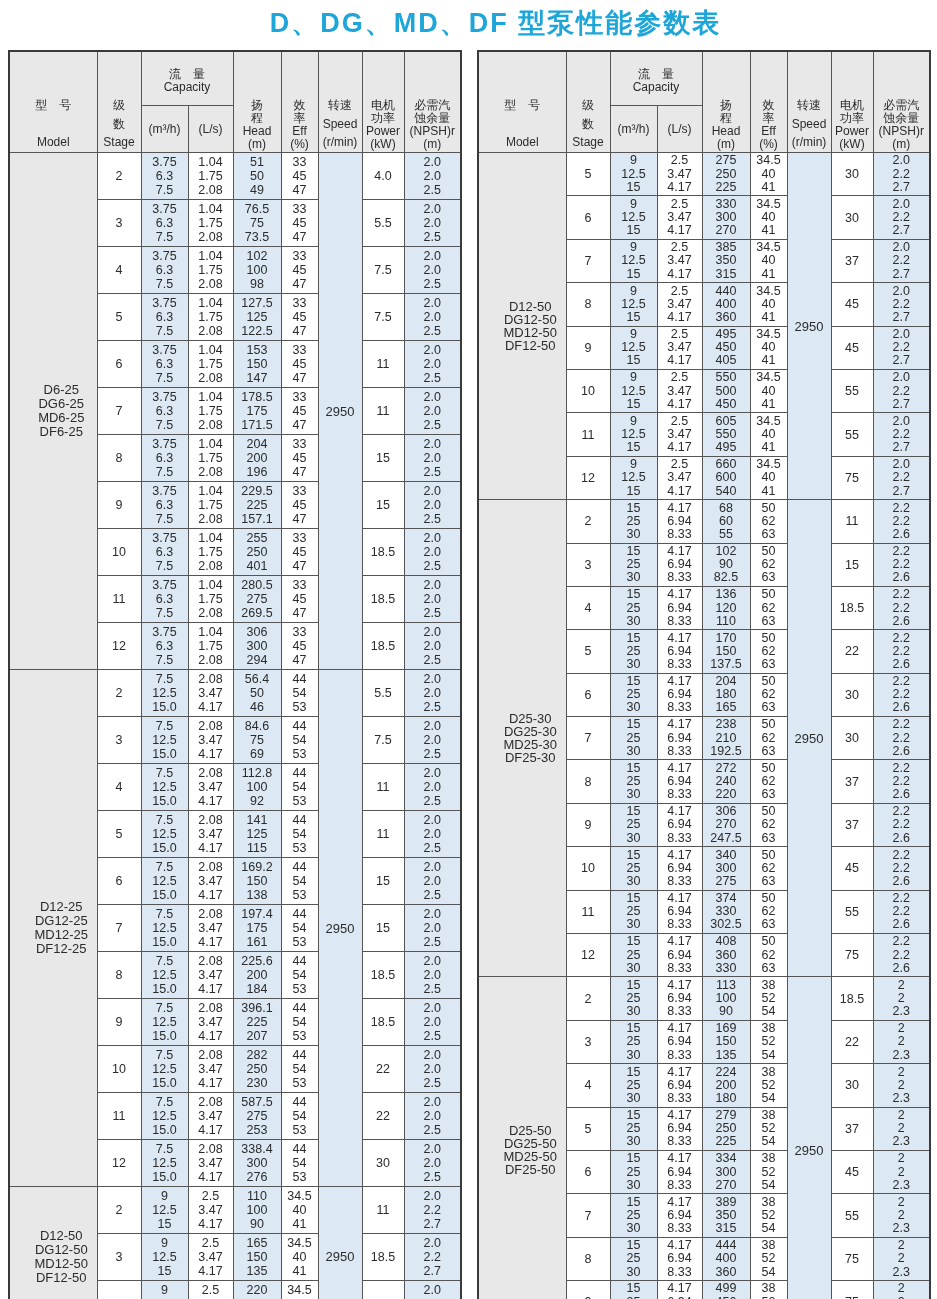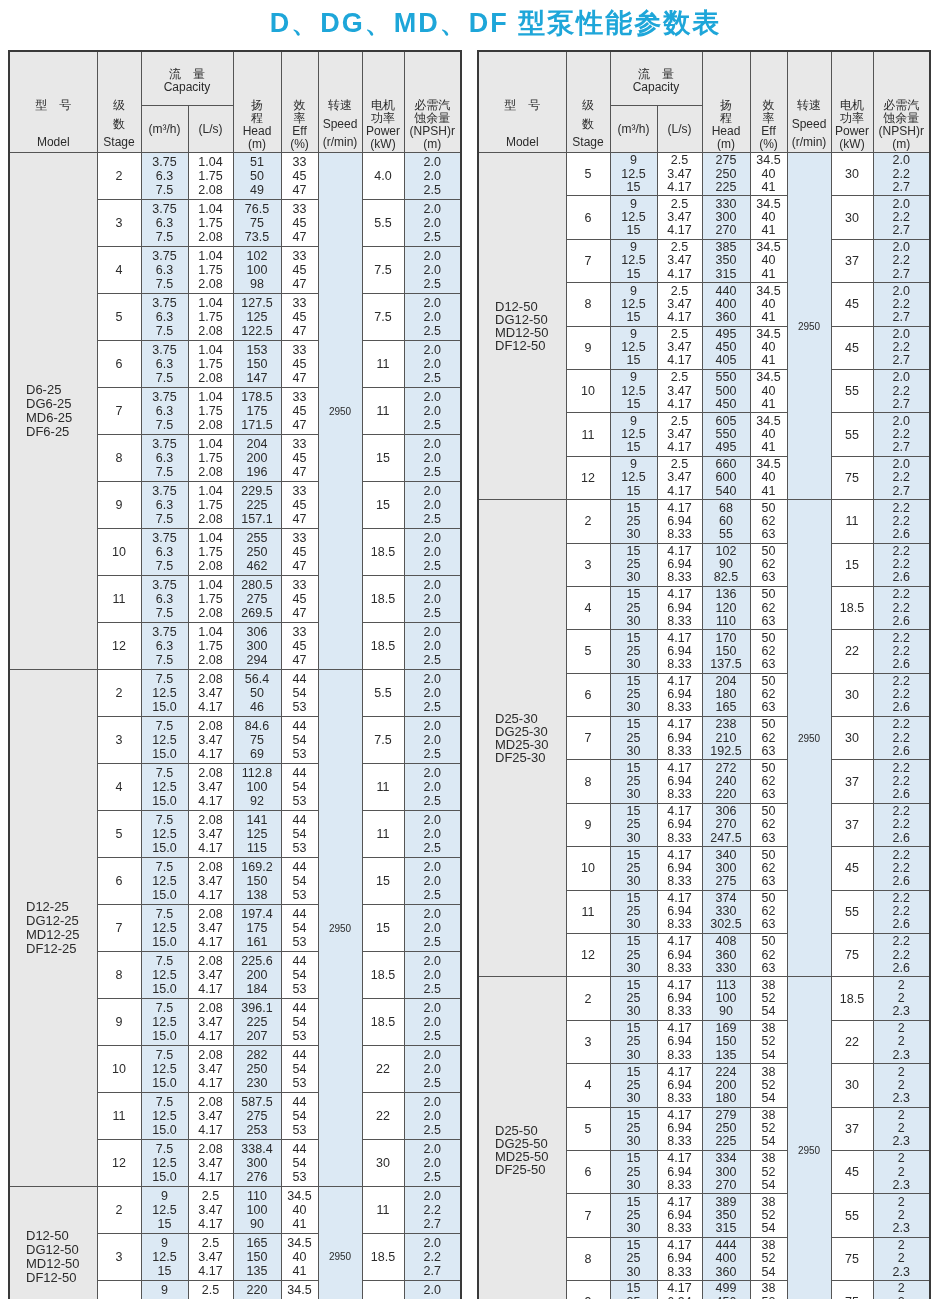--- a/index.html
+++ b/index.html
@@ -33,24 +33,24 @@
   .hbox {
     display:flex; flex-direction:column; justify-content:space-between;
     align-items:center; padding:3px 0; line-height:13px;
   }
   .hbox-full { height:56px;margin-top:44px; }
   .hbox-cap  { height:27px; }
   td .lines div { line-height:14px; }
   #table-right td .lines div { line-height:13.2px; }
   td.blue, th.blue { background:var(--blue,#dce9f4); }
   td.model {
-    background:var(--gray,#e8e8e8); text-align:left;
+    background:var(--gray,#e8e8e8); text-align:center;
     padding-left:16px; font-size:13px; line-height:27px;
   }
-  td.speed { font-size:10px; }
+  td.speed { font-size:13px; }
 </style>
 </head>
 <body>
 
 <div class="title">D、DG、MD、DF 型泵性能参数表</div>
 <div class="ptable" id="table-left">
     <table class="pump">
       <colgroup>
         <col style="width: 88px;">
         <col style="width: 44px;">
@@ -463,21 +463,21 @@
             <div class="lines">
               <div>1.04</div>
               <div>1.75</div>
               <div>2.08</div>
             </div>
           </td>
           <td class="blue">
             <div class="lines">
               <div>255</div>
               <div>250</div>
-              <div>462</div>
+              <div>401</div>
             </div>
           </td>
           <td>
             <div class="lines">
               <div>33</div>
               <div>45</div>
               <div>47</div>
             </div>
           </td>
           <td>18.5</td>

